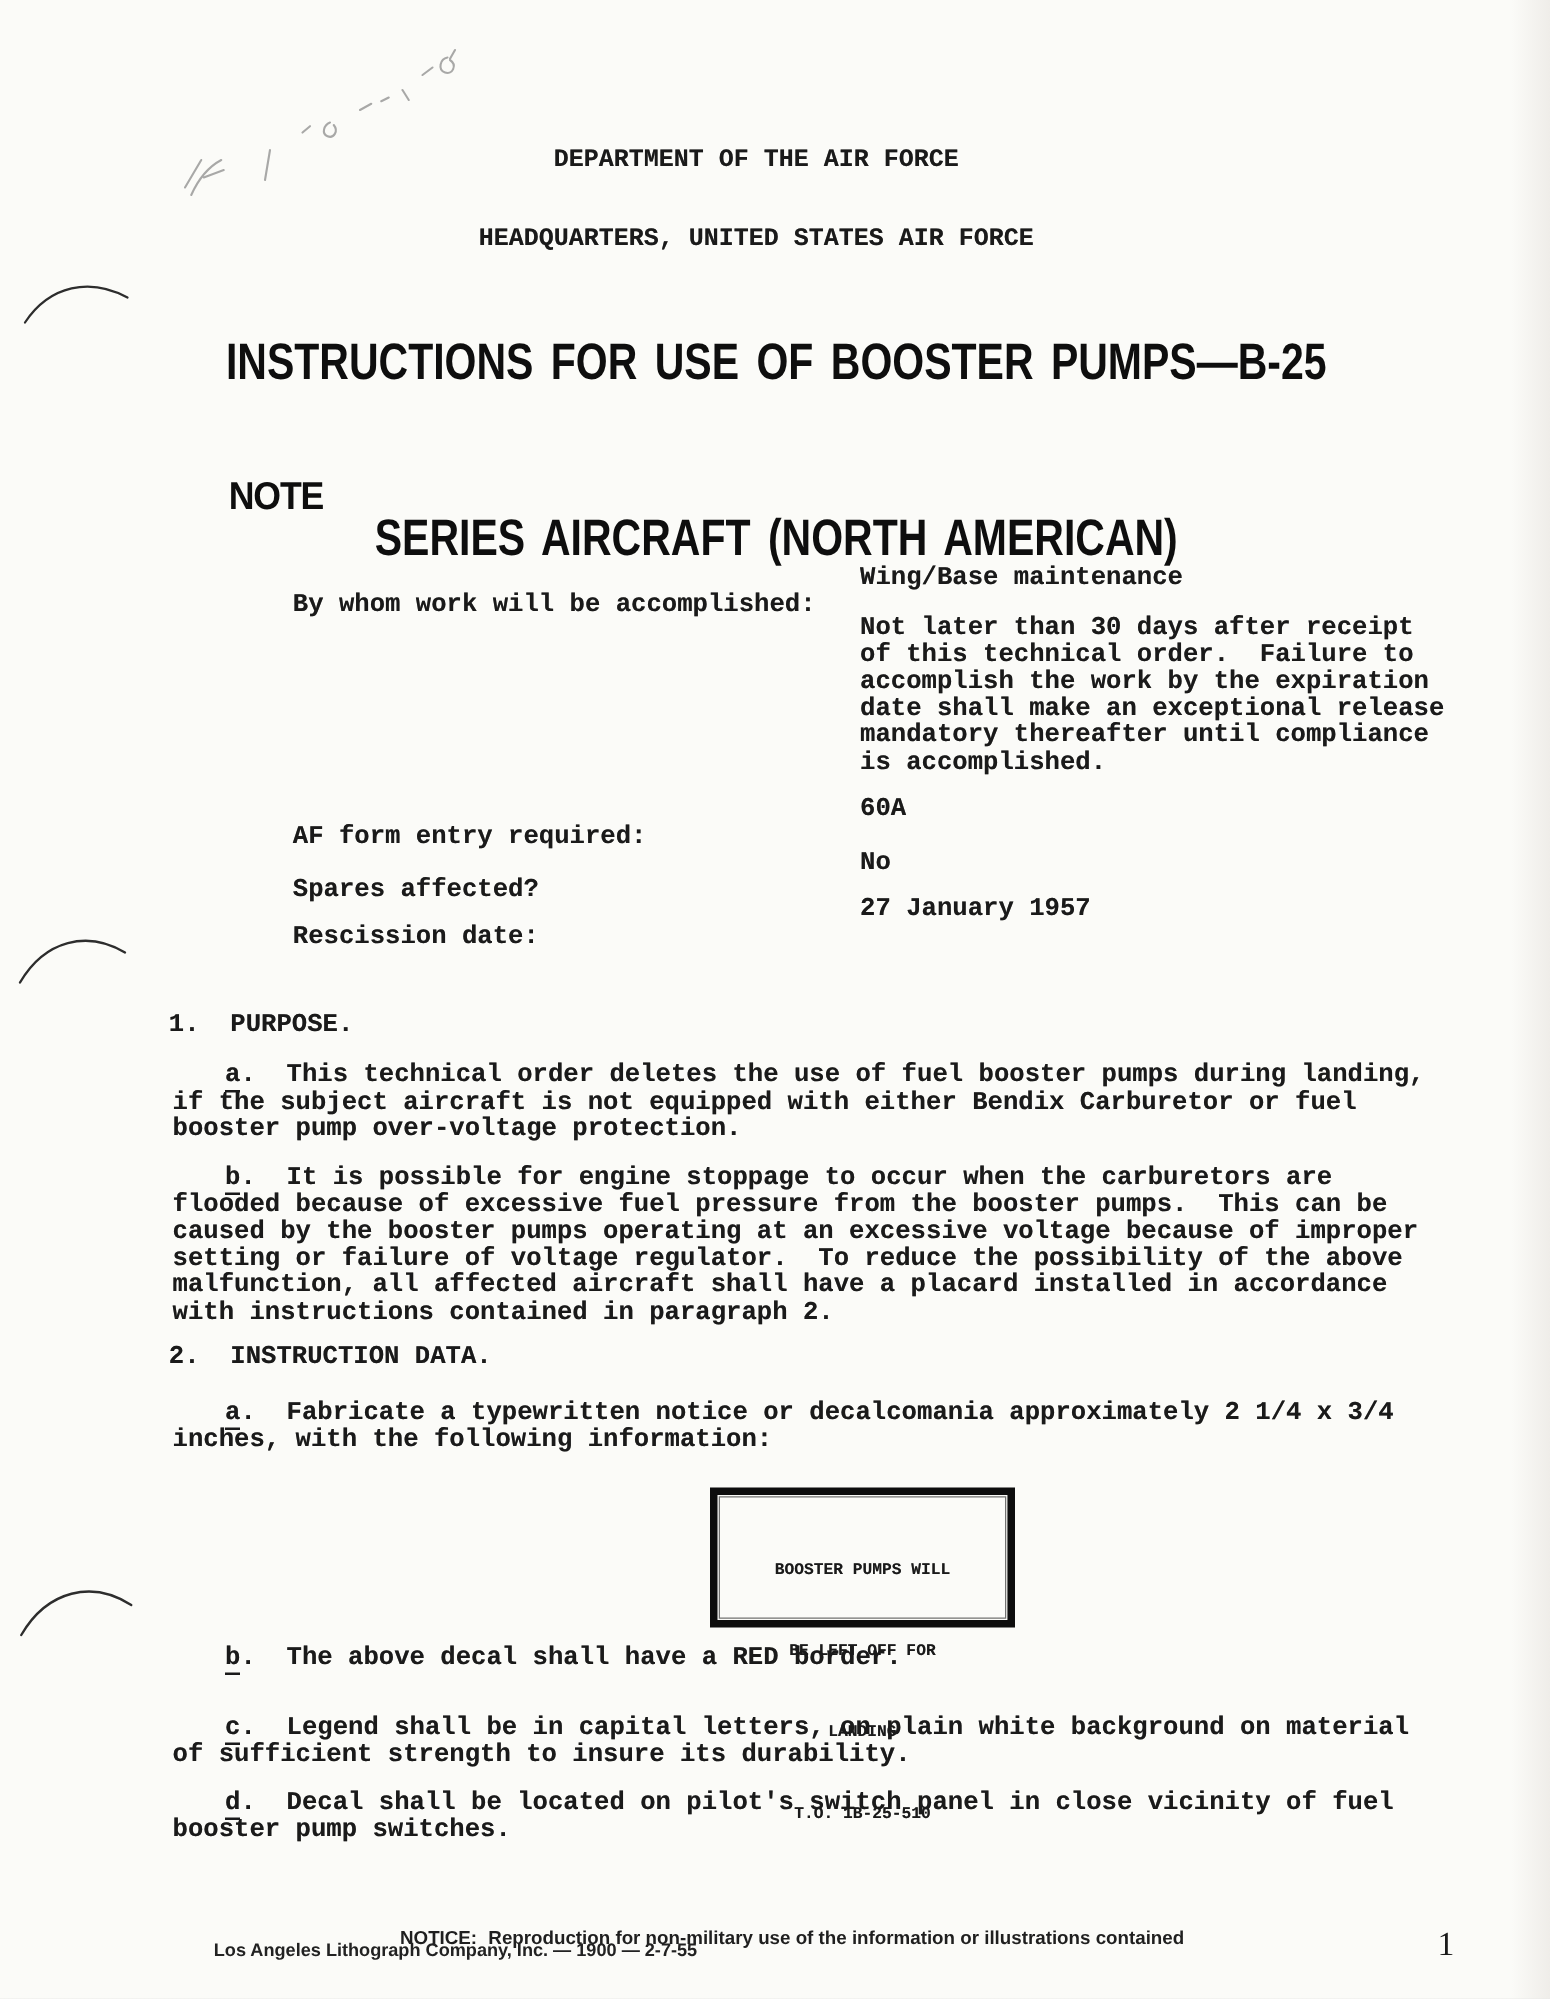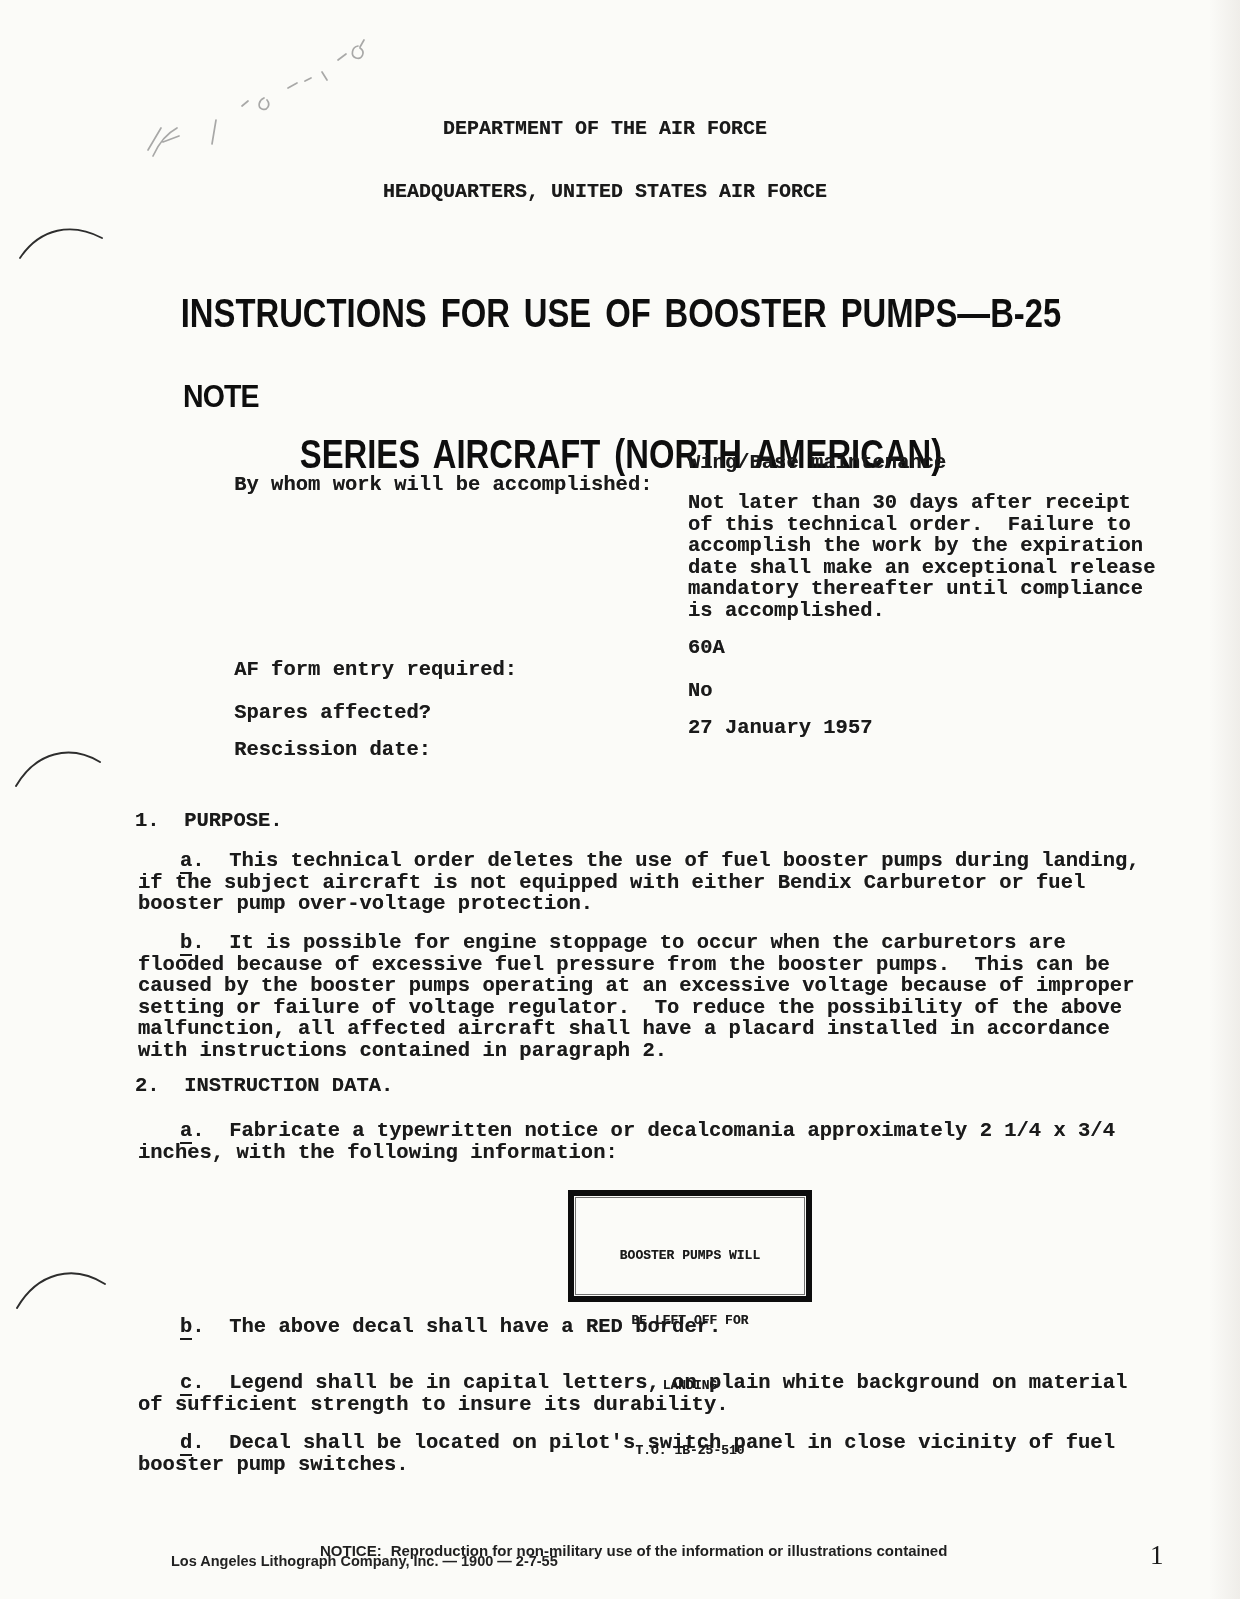--- a/index.html
+++ b/index.html
@@ -86,21 +86,21 @@
   </svg>
   <svg class="abs" style="left:12px;top:1254px" width="100" height="60" viewBox="0 0 100 60">
     <path d="M5,54 C26,18 62,10 93,30" fill="none" stroke="#2d2d2d" stroke-width="1.9" stroke-linecap="round"></path>
   </svg>
 
   <div class="abs mono hdr center" style="left:285px;top:76px;width:640px">
     <div>DEPARTMENT OF THE AIR FORCE</div>
     <div>HEADQUARTERS, UNITED STATES AIR FORCE</div>
   </div>
 
-  <div class="abs" style="left:0;top:196px;width:1192px">
+  <div class="abs" style="left:0;top:172px;width:1192px">
     <div class="title">
       <div>INSTRUCTIONS FOR USE OF BOOSTER PUMPS—B-25</div>
       <div>SERIES AIRCRAFT (NORTH AMERICAN)</div>
     </div>
   </div>
 
   <div class="abs note-label" style="left:183px;top:379px">NOTE</div>
 
   <div class="crow mono" style="top:452px">
     <span class="clabel">By whom work will be accomplished:</span>

